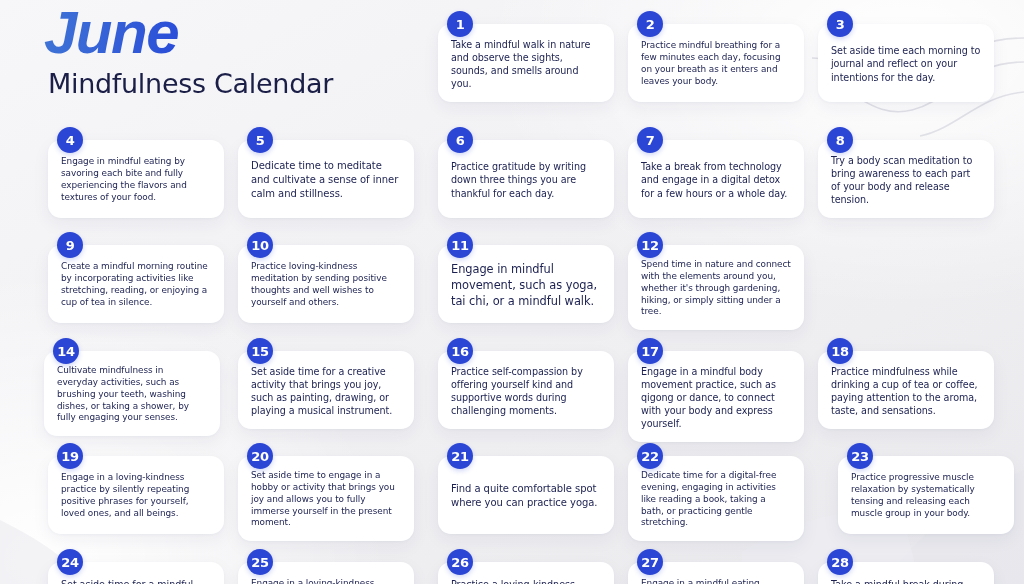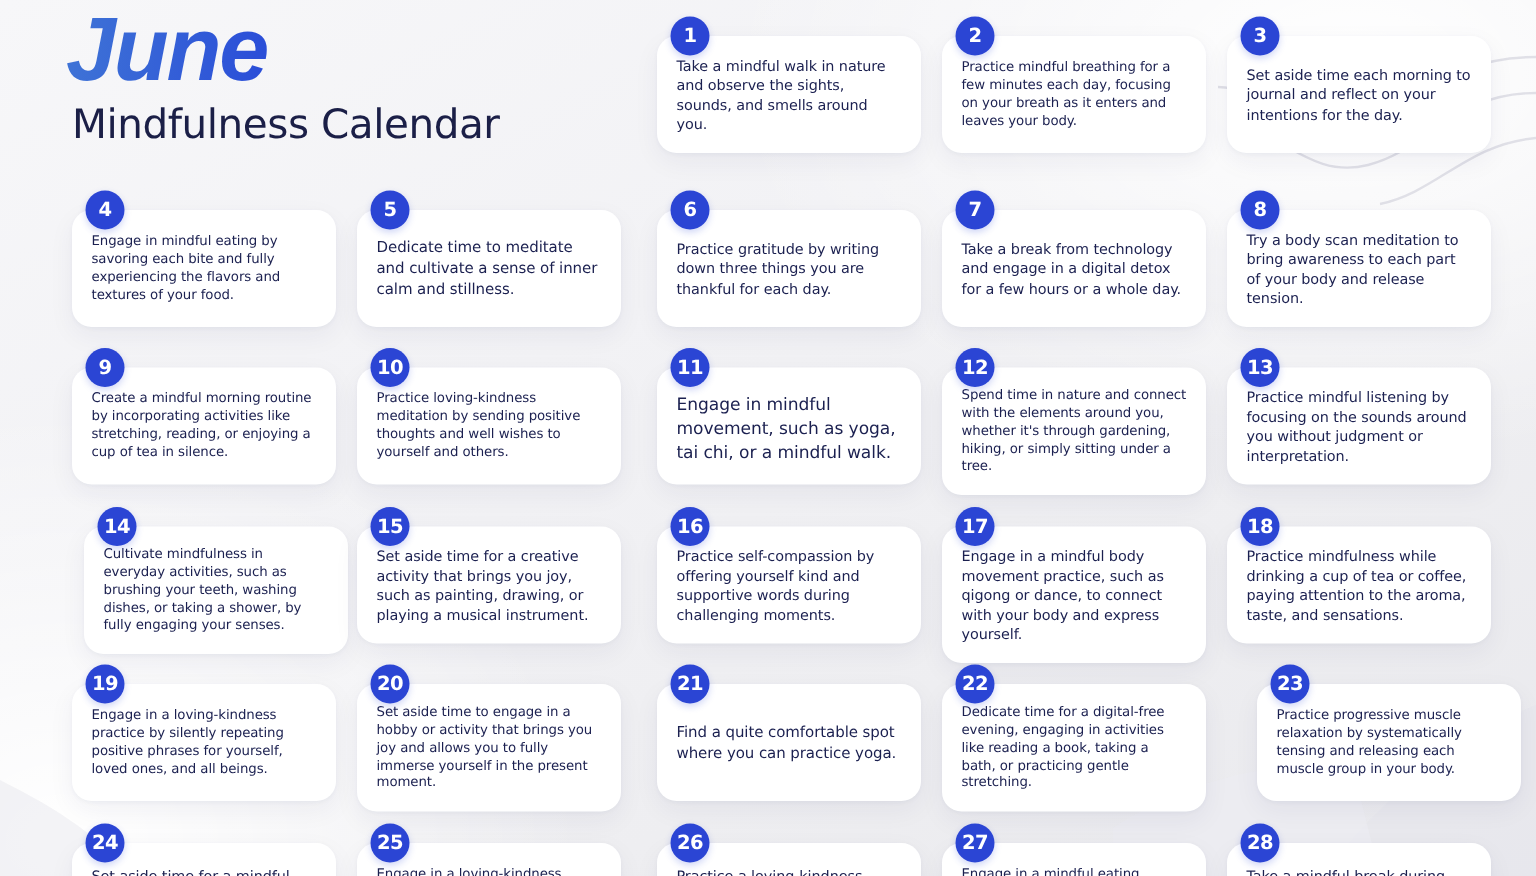--- a/index.html
+++ b/index.html
@@ -228,28 +228,22 @@
         <div class="badge">11</div>
         <p class="card-text xl">Engage in mindful movement, such as yoga, tai chi, or a mindful walk.</p>
       </div>
     </div>
     <div class="cell" style="left:628px; top:245px;">
       <div class="card">
         <div class="badge">12</div>
         <p class="card-text sm">Spend time in nature and connect with the elements around you, whether it's through gardening, hiking, or simply sitting under a tree.</p>
       </div>
     </div>
-    <div class="cell" style="left:818px; top:245px;">
-      <div class="card">
-        <div class="badge">13</div>
-        <p class="card-text">Practice mindful listening by focusing on the sounds around you without judgment or interpretation.</p>
-      </div>
-    </div>
-
-    <div class="cell" style="left:56px; top:351px;">
+
+    <div class="cell" style="left:44px; top:351px;">
       <div class="card">
         <div class="badge">14</div>
         <p class="card-text sm">Cultivate mindfulness in everyday activities, such as brushing your teeth, washing dishes, or taking a shower, by fully engaging your senses.</p>
       </div>
     </div>
     <div class="cell" style="left:238px; top:351px;">
       <div class="card">
         <div class="badge">15</div>
         <p class="card-text">Set aside time for a creative activity that brings you joy, such as painting, drawing, or playing a musical instrument.</p>
       </div>

